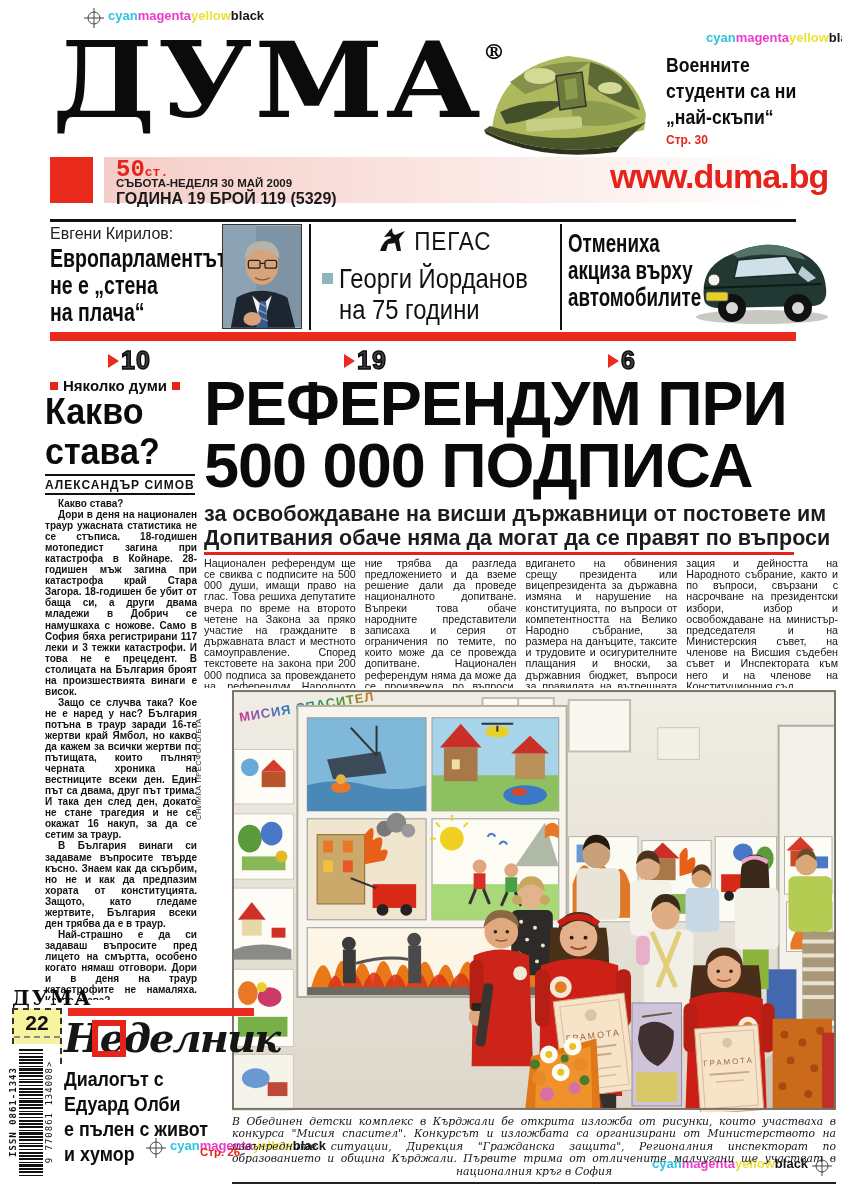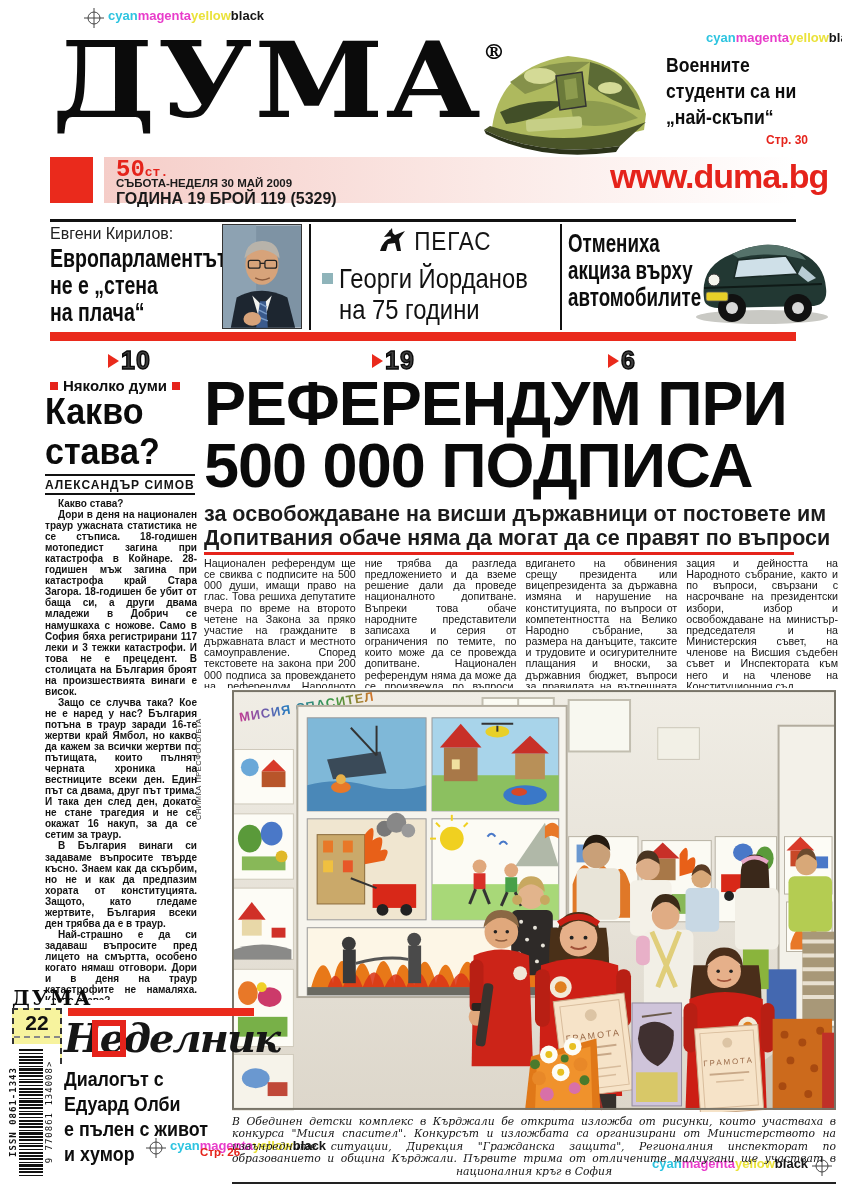--- a/index.html
+++ b/index.html
@@ -11,21 +11,21 @@
   .regmark svg { display:block; }
   .seg-c{color:#2ec4e0;} .seg-m{color:#e83ccA;} .seg-y{color:#eae23a;} .seg-k{color:#161616;}
 
   
   .logo { position:absolute; left:52px; top:26px; font-family:"DejaVu Serif", serif; font-weight:bold; font-size:104px; line-height:1.05; letter-spacing:2px; transform:scaleX(1.12); transform-origin:0 0; color:#0b0b0b; white-space:nowrap; }
   .logo sup { font-size:20px; vertical-align:58px; letter-spacing:0; }
   .tagline { position:absolute; left:240px; top:136px; font-size:15px; font-weight:bold; letter-spacing:9px; color:#161616;margin-top:32px; }
   .cap-svg { position:absolute; left:470px; top:32px; }
   .promo { position:absolute; left:666px; top:52px; width:142px; }
   .promo .pl { font-size:20px; font-weight:bold; line-height:26px; white-space:nowrap; transform:scaleX(.88); transform-origin:0 50%; color:#0d0d0d; }
-  .promo .pref { text-align:right; color:#e5231b; font-size:12px; font-weight:bold; margin-top:3px; }
+  .promo .pref { text-align:left; color:#e5231b; font-size:12px; font-weight:bold; margin-top:3px; }
 
   
   .redsq { position:absolute; left:50px; top:157px; width:43px; height:46px; background:#ea2a1c; }
   .pinkbar { position:absolute; left:104px; top:157px; width:692px; height:46px; background:linear-gradient(90deg,#f5cdc8,#fbe9e6 55%,#ffffff); }
   .price { position:absolute; left:116px; top:158px; color:#e5231b; font-weight:bold; font-size:24px; line-height:1;font-family:Liberation Mono, monospace; }
   .price .unit { font-size:13px; }
   .dateline { position:absolute; left:116px; top:177px; font-size:11.5px; font-weight:bold; color:#1a1a1a; }
   .issueline { position:absolute; left:116px; top:190px; font-size:16px; font-weight:bold; color:#1a1a1a; }
   .website { position:absolute; left:610px; top:157px; font-size:34px; font-weight:bold; color:#e5231b; letter-spacing:-1px; }
 
@@ -232,21 +232,21 @@
     <rect x="24" y="70" width="22" height="9" rx="2" fill="#e8cf28" stroke="#555" stroke-width="0.8"></rect>
     <path d="M22,66 L140,62" stroke="#0f1a17" stroke-width="2" fill="none"></path>
   </svg>
 
   <div class="redbar1"></div>
 
   <div class="marker" style="left:108px;">
       <span class="tri"></span>
       <span class="num">10</span>
     </div>
-  <div class="marker" style="left:372px;">
+  <div class="marker" style="left:344px;">
       <span class="tri"></span>
       <span class="num">19</span>
     </div>
   <div class="marker" style="left:608px;">
       <span class="tri"></span>
       <span class="num">6</span>
     </div>
 
   <div class="rubric"><span class="rsq"></span><span>Няколко думи</span><span class="rsq"></span></div>
   <div class="op-title">

